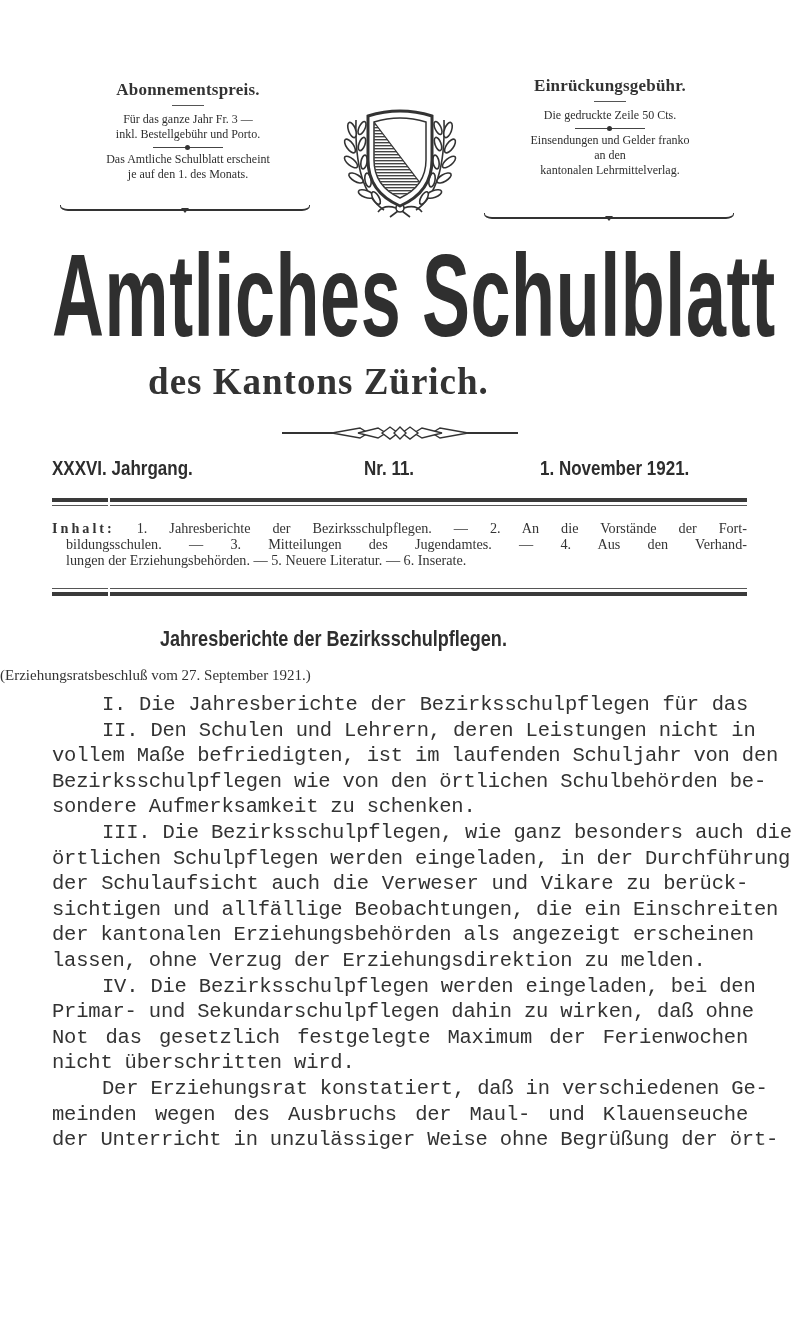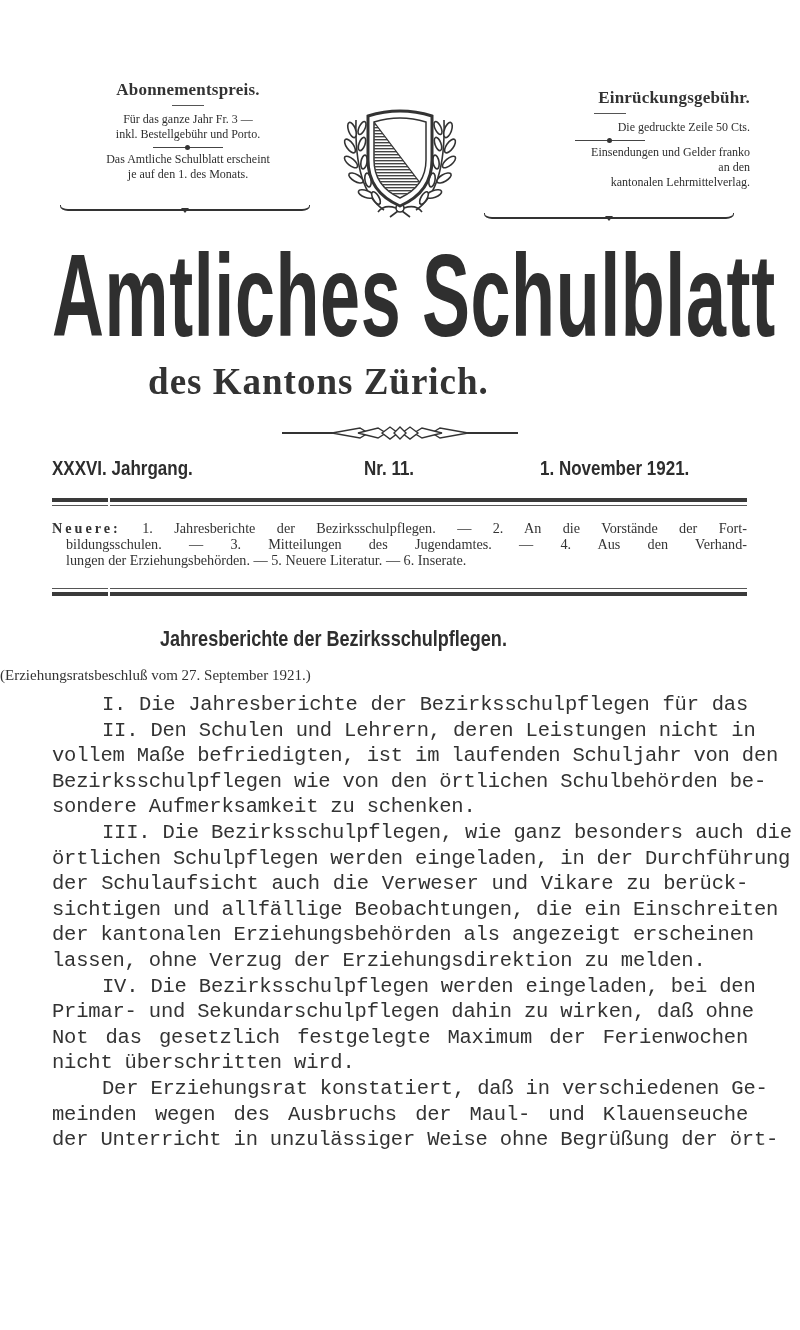--- a/index.html
+++ b/index.html
@@ -139,21 +139,21 @@
     <path d="M30 16 Q62 6 94 16 L94 60 Q94 92 62 106 Q30 92 30 60 Z" fill="#fff" stroke="#333" stroke-width="3"></path>
     <path d="M36 22 Q62 14 88 22 L88 60 Q88 86 62 98 Q36 86 36 60 Z" fill="#fff" stroke="#333" stroke-width="1.5"></path>
 
     <g clip-path="url(#shieldClip)">
       <polygon points="36,22 92,96 30,96" fill="url(#hatch)"></polygon>
       <line x1="36" y1="22" x2="92" y2="96" stroke="#333" stroke-width="1.2"></line>
     </g>
   </svg>
 </div>
 
-<div class="abs side-box" style="left:470px; top:88px; width:280px;text-align:right;">
+<div class="abs side-box" style="left:470px; top:76px; width:280px;">
   <div class="side-head">Einrückungsgebühr.</div>
   <div class="short-rule"></div>
   <div class="side-line" style="margin-top:4px;">Die gedruckte Zeile 50 Cts.</div>
   <div class="dot-rule"></div>
   <div class="side-line">Einsendungen und Gelder franko</div>
   <div class="side-line">an den</div>
   <div class="side-line">kantonalen Lehrmittelverlag.</div>
 </div>
 <div class="abs brace" style="left:484px; top:205px; width:250px;">
   <div class="l"></div>
@@ -184,21 +184,21 @@
 <div class="abs meta-row" style="left:540px; top:457px;">1. November 1921.</div>
 
 <div class="double-rule" style="top:498px;">
   <div class="rule-thick"></div>
   <div style="height:3px;"></div>
   <div class="rule-thin"></div>
   <div class="seg-gap"></div>
 </div>
 
 <div class="abs toc" style="left:52px; top:520px; width:695px;">
-  <p><span class="label">Neuere:</span> <span>1. Jahresberichte der Bezirksschulpflegen. — 2. An die Vorstände der Fort-</span></p>
+  <p><span class="label">Inhalt:</span> <span>1. Jahresberichte der Bezirksschulpflegen. — 2. An die Vorstände der Fort-</span></p>
   <p class="indent">bildungsschulen. — 3. Mitteilungen des Jugendamtes. — 4. Aus den Verhand-</p>
   <p class="indent last">lungen der Erziehungsbehörden. — 5. Neuere Literatur. — 6. Inserate.</p>
 </div>
 
 <div class="double-rule" style="top:588px;">
   <div class="rule-thin"></div>
   <div style="height:3px;"></div>
   <div class="rule-thick"></div>
   <div class="seg-gap"></div>
 </div>

